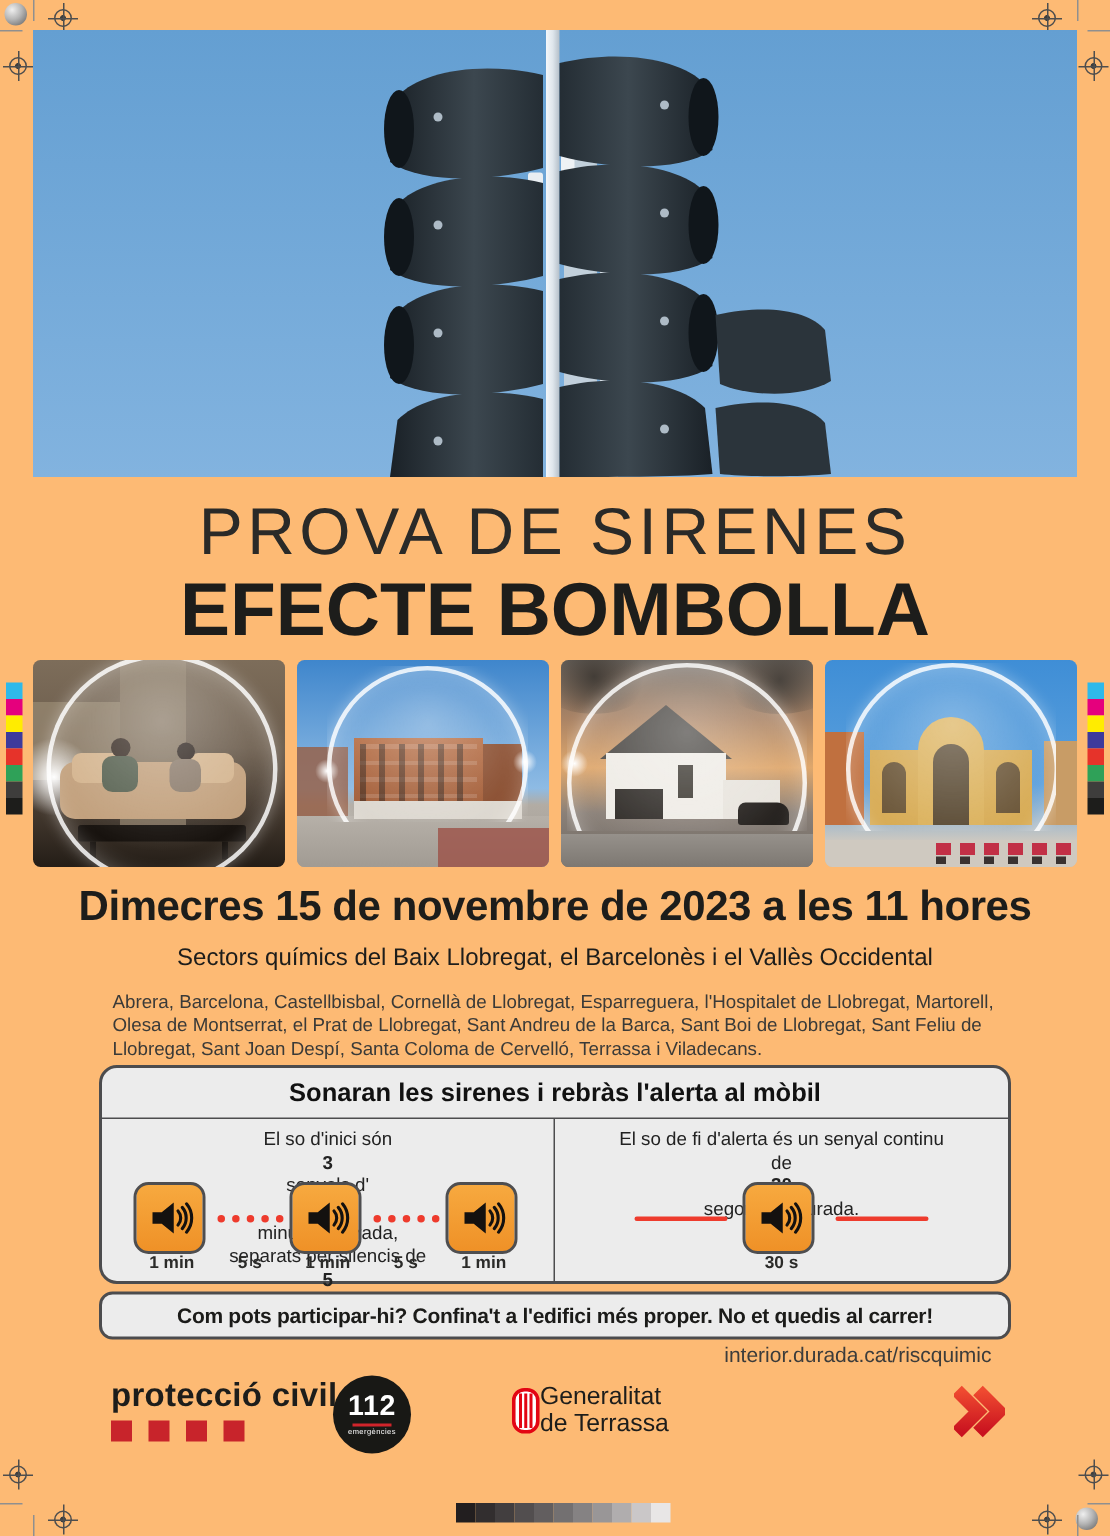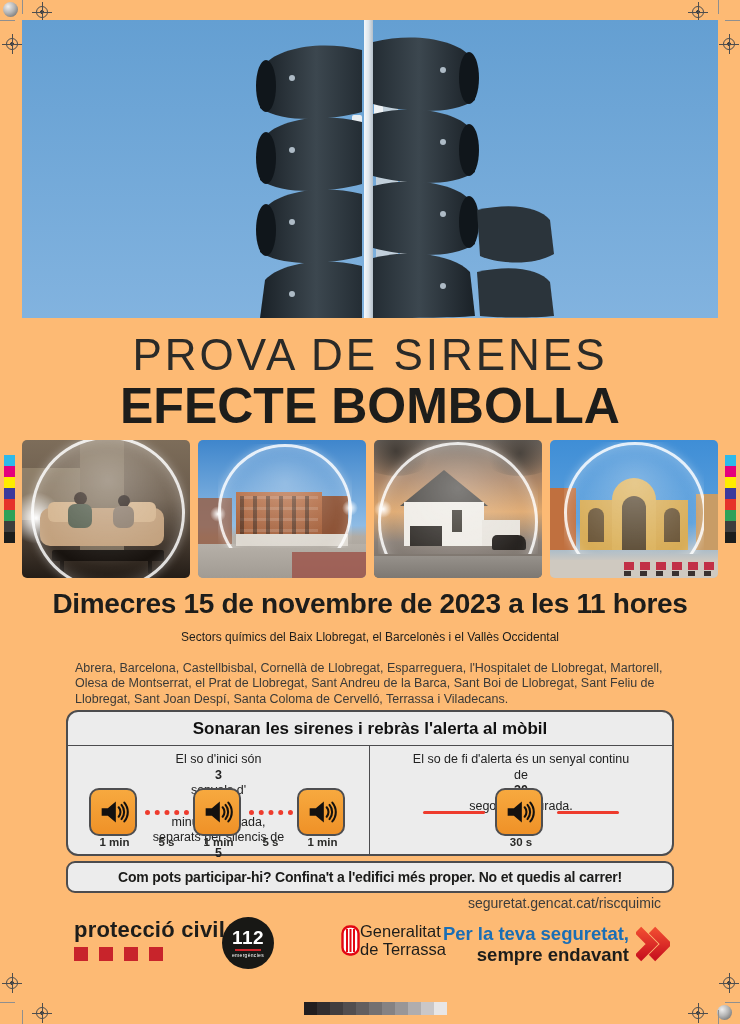--- a/index.html
+++ b/index.html
@@ -40,21 +40,21 @@
 
   .p1{background:linear-gradient(180deg,#7d6d5a 0%,#6b5c4c 42%,#43382e 74%,#241d17 100%);}
   .p2{background:linear-gradient(180deg,#3f86cc 0%,#8ebbe4 62%,#b2aca4 70%,#a39d95 100%);}
   .p3{background:linear-gradient(180deg,#6e6862 0%,#a98365 28%,#dfa76c 52%,#8a8078 74%,#6f6a64 100%);}
   .p4{background:linear-gradient(180deg,#3f8ed6 0%,#5ba0dd 60%,#cfc9c0 88%,#c6c0b7 100%);}
 
   
   .date-heading{position:absolute;left:0;width:100%;top:588px;text-align:center;
                 font-size:28px;font-weight:700;letter-spacing:-.3px;color:#1d1d1b;}
   .sectors-heading{position:absolute;left:0;width:100%;top:630px;text-align:center;
-                   font-size:12px;font-weight:400;color:#1d1d1b;}
+                   font-size:16px;font-weight:400;color:#1d1d1b;}
   .municipalities{position:absolute;left:75px;top:661px;width:592px;
                   font-size:12.5px;line-height:1.22;color:#3a3a38;}
 
   
   .infobox{position:absolute;left:66px;top:710px;width:608px;height:146px;
            background:#ececec;border:2px solid #4c4c4e;border-radius:12px;box-sizing:border-box;}
   .infobox-header{height:33px;line-height:34px;text-align:center;font-size:17px;font-weight:700;color:#111;}
   .infobox-cols{display:flex;border-top:1.5px solid #4c4c4e;height:109px;}
   .infocol{width:50%;box-sizing:border-box;position:relative;}
   .infocol.left{border-right:1.5px solid #4c4c4e;}
@@ -363,21 +363,21 @@
         </div>
         <div class="label-row">
           <span class="cell">30 s</span>
         </div>
       </div>
 
     </div>
   </div>
 
   <div class="confine-box">Com pots participar-hi? Confina't a l'edifici més proper. No et quedis al carrer!</div>
-  <div class="url">seguretat.gencat.cat/riscquimic</div>
+  <div class="url">interior.durada.cat/riscquimic</div>
 
   <div class="pc-logo">
     <div class="pc-text">protecció civil</div>
     <div class="pc-squares">
       <i></i>
         <i></i>
         <i></i>
         <i></i>
     </div>
   </div>
@@ -395,24 +395,20 @@
       <rect x="8.5" y="4" width="2" height="23" fill="#e30613"></rect>
       <rect x="12" y="4" width="2" height="23" fill="#e30613"></rect>
     </svg>
     <div class="gencat-text">
       <div>Generalitat</div>
       <div>de Terrassa</div>
     </div>
   </div>
 
   <div class="slogan">
-    <div class="slogan-text">
-      <div class="slogan-l1">Per la teva seguretat,</div>
-      <div class="slogan-l2">sempre endavant</div>
-    </div>
     <svg width="34" height="36" viewBox="0 0 34 36">
       <defs>
           <linearGradient id="redg" x1="0" y1="0" x2="0" y2="1">
         <stop offset="0" stop-color="#ef4a30"></stop>
             <stop offset="1" stop-color="#c9121f"></stop>
       </linearGradient>
         </defs>
       <path d="M2 4 L16 18 L2 32" stroke="url(#redg)" stroke-width="9" fill="none"></path>
       <path d="M16 4 L30 18 L16 32" stroke="url(#redg)" stroke-width="9" fill="none"></path>
     </svg>

